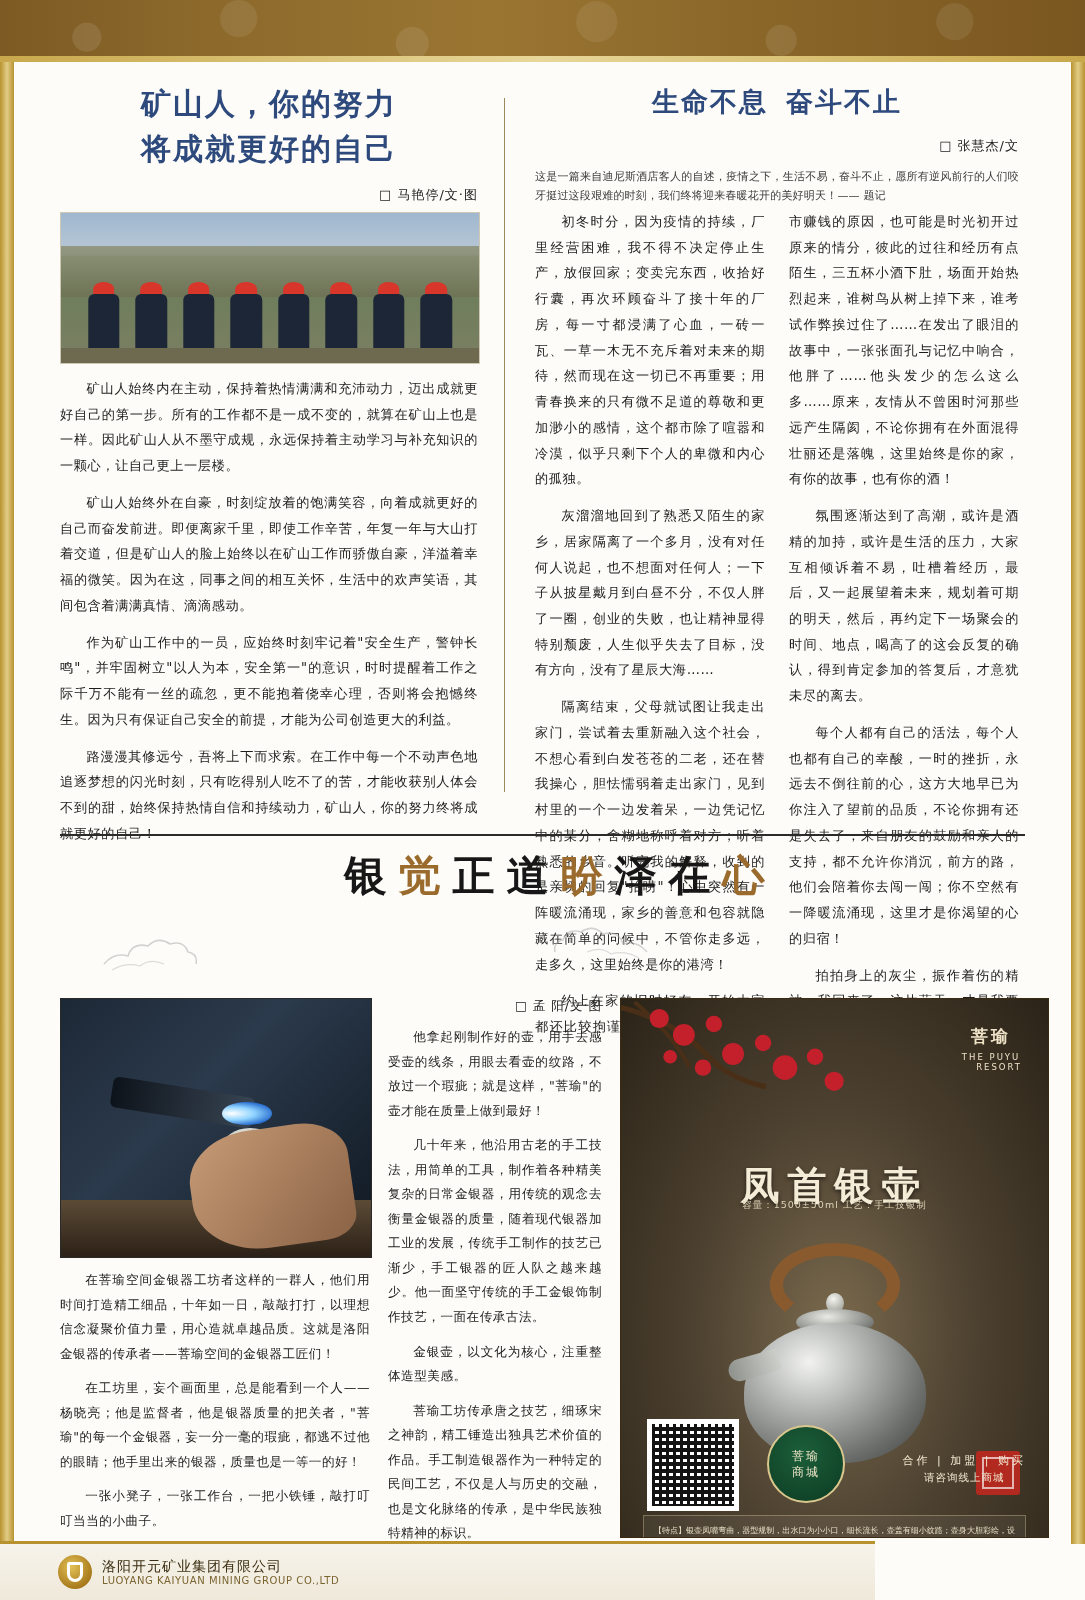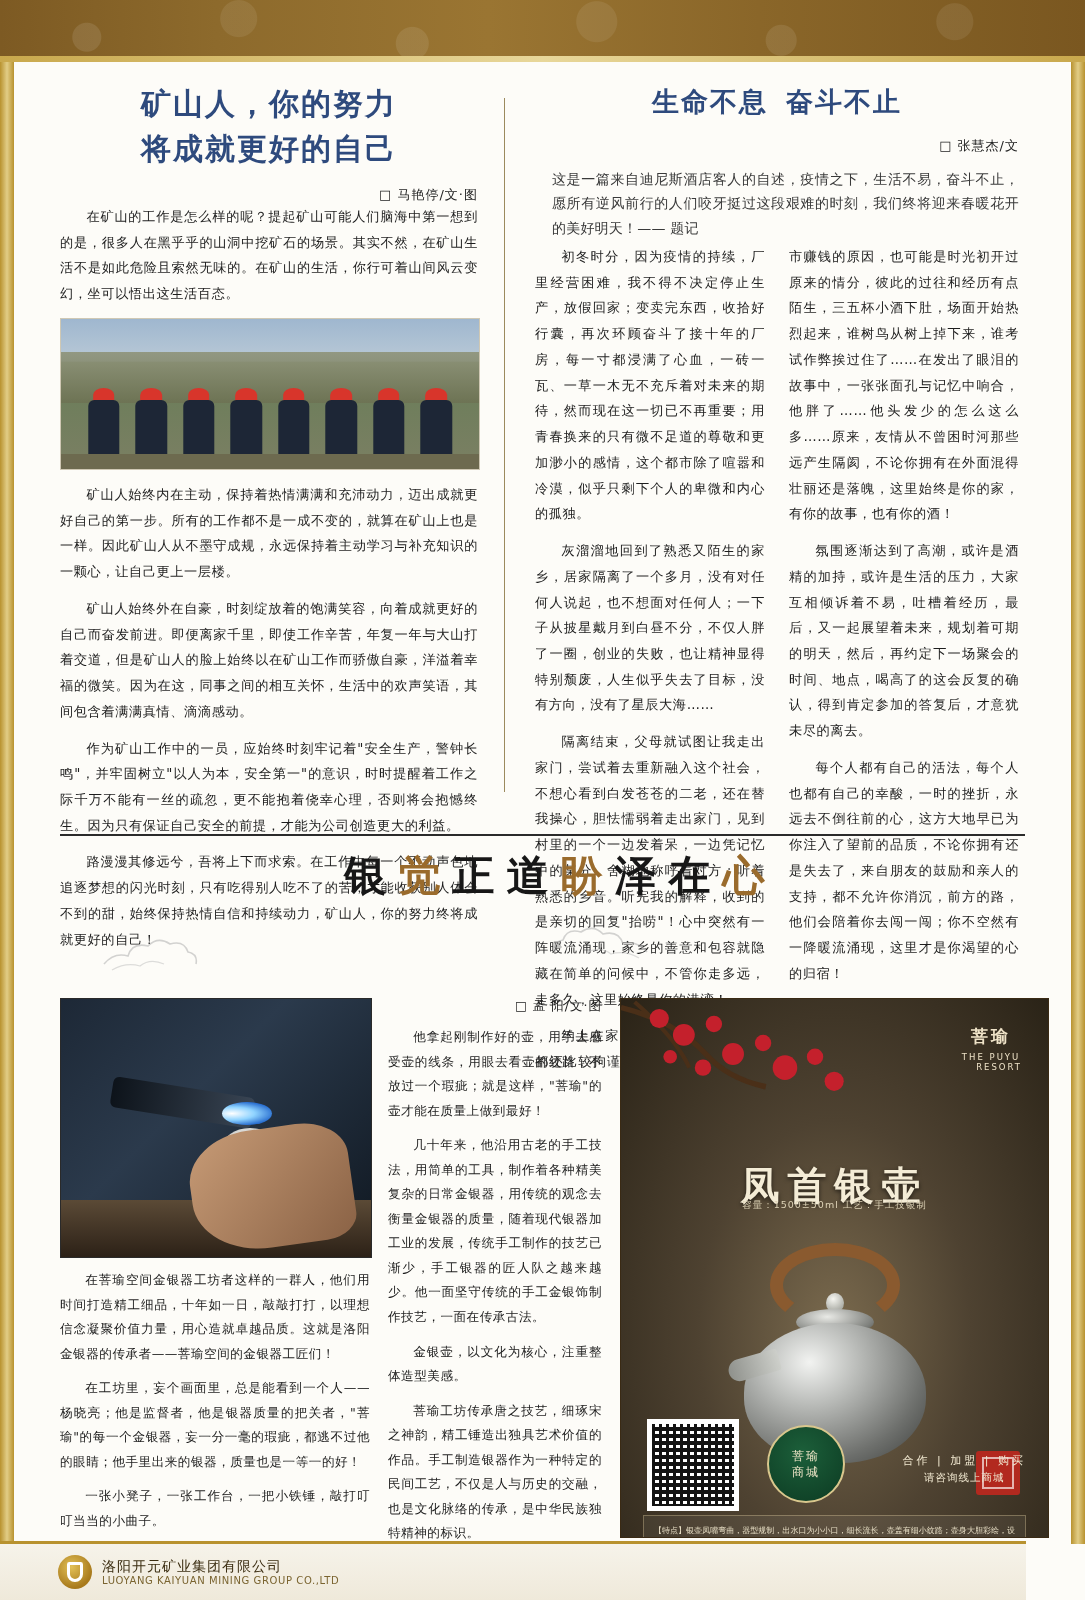--- a/index.html
+++ b/index.html
@@ -31,21 +31,21 @@
   }
   
   .rail{
     position:absolute;top:62px;bottom:56px;width:14px;
     background:linear-gradient(90deg,#b8922f,#e2cd86,#b8922f);
   }
   .rail.left{left:0;}
   .rail.right{right:0;}
   
   .bottom-band{
-    position:absolute;left:0;bottom:0;width:1026px;height:56px;
+    position:absolute;left:0;bottom:0;width:875px;height:56px;
     background:linear-gradient(180deg,#f6f3ea,#efe9da);
     border-top:3px solid #b8922f;
     display:flex;align-items:center;
   }
   .logo-wrap{display:flex;align-items:center;margin-left:58px;}
   .logo-mark{
     width:34px;height:34px;border-radius:50%;
     background:radial-gradient(circle at 40% 35%,#e3c157,#a87a1c 70%);
     position:relative;margin-right:10px;flex:none;
   }
@@ -69,22 +69,22 @@
   .headline{
     font-family:Liberation Mono, monospace;
     color:#2e4a7d;font-weight:bold;text-align:center;
     font-size:30px;line-height:1.5;letter-spacing:2px;
   }
   .headline.alt{font-size:27px;}
   .byline{
     text-align:right;font-size:13px;color:#222;margin-top:12px;letter-spacing:1px;
   }
   .lede{
-    font-size:14px;color:#3a3a3a;line-height:1.75;text-align:justify;
-    margin:12px 0 4px 17px;letter-spacing:.2px;
+    font-size:11px;color:#3a3a3a;line-height:1.75;text-align:justify;
+    margin:12px 0 4px 0;letter-spacing:.2px;
   }
   p.body{
     font-size:13.2px;color:#1d1d1d;line-height:1.95;text-align:justify;
     text-indent:2em;margin:0 0 11px 0;letter-spacing:.6px;
   }
   .two-col{column-count:2;column-gap:24px;}
   .photo{
     width:100%;height:150px;margin:8px 0 12px 0;border:1px solid #cfc8b4;
     background:
       linear-gradient(180deg,#9fb7cf 0%,#b9c9d6 28%,#8e9a7c 29%,#6f7e5c 55%,#7b7f63 100%);
@@ -272,21 +272,20 @@
 
   <div class="content">
 
     <div class="top-section">
 
       <div class="col col-left">
         <div class="headline">矿山人，你的努力</div>
         <div class="headline">将成就更好的自己</div>
         <div class="byline">□ 马艳停/文·图</div>
 
-        <p class="body">在矿山的工作是怎么样的呢？提起矿山可能人们脑海中第一想到的是，很多人在黑乎乎的山洞中挖矿石的场景。其实不然，在矿山生活不是如此危险且索然无味的。在矿山的生活，你行可着山间风云变幻，坐可以悟出这生活百态。</p>
 
         <div class="photo">
           <div class="ridge"></div>
           <div class="crew">
             <div class="person">
                 <div class="hat"></div>
                 <div class="body"></div>
               </div>
             <div class="person">
                 <div class="hat"></div>

